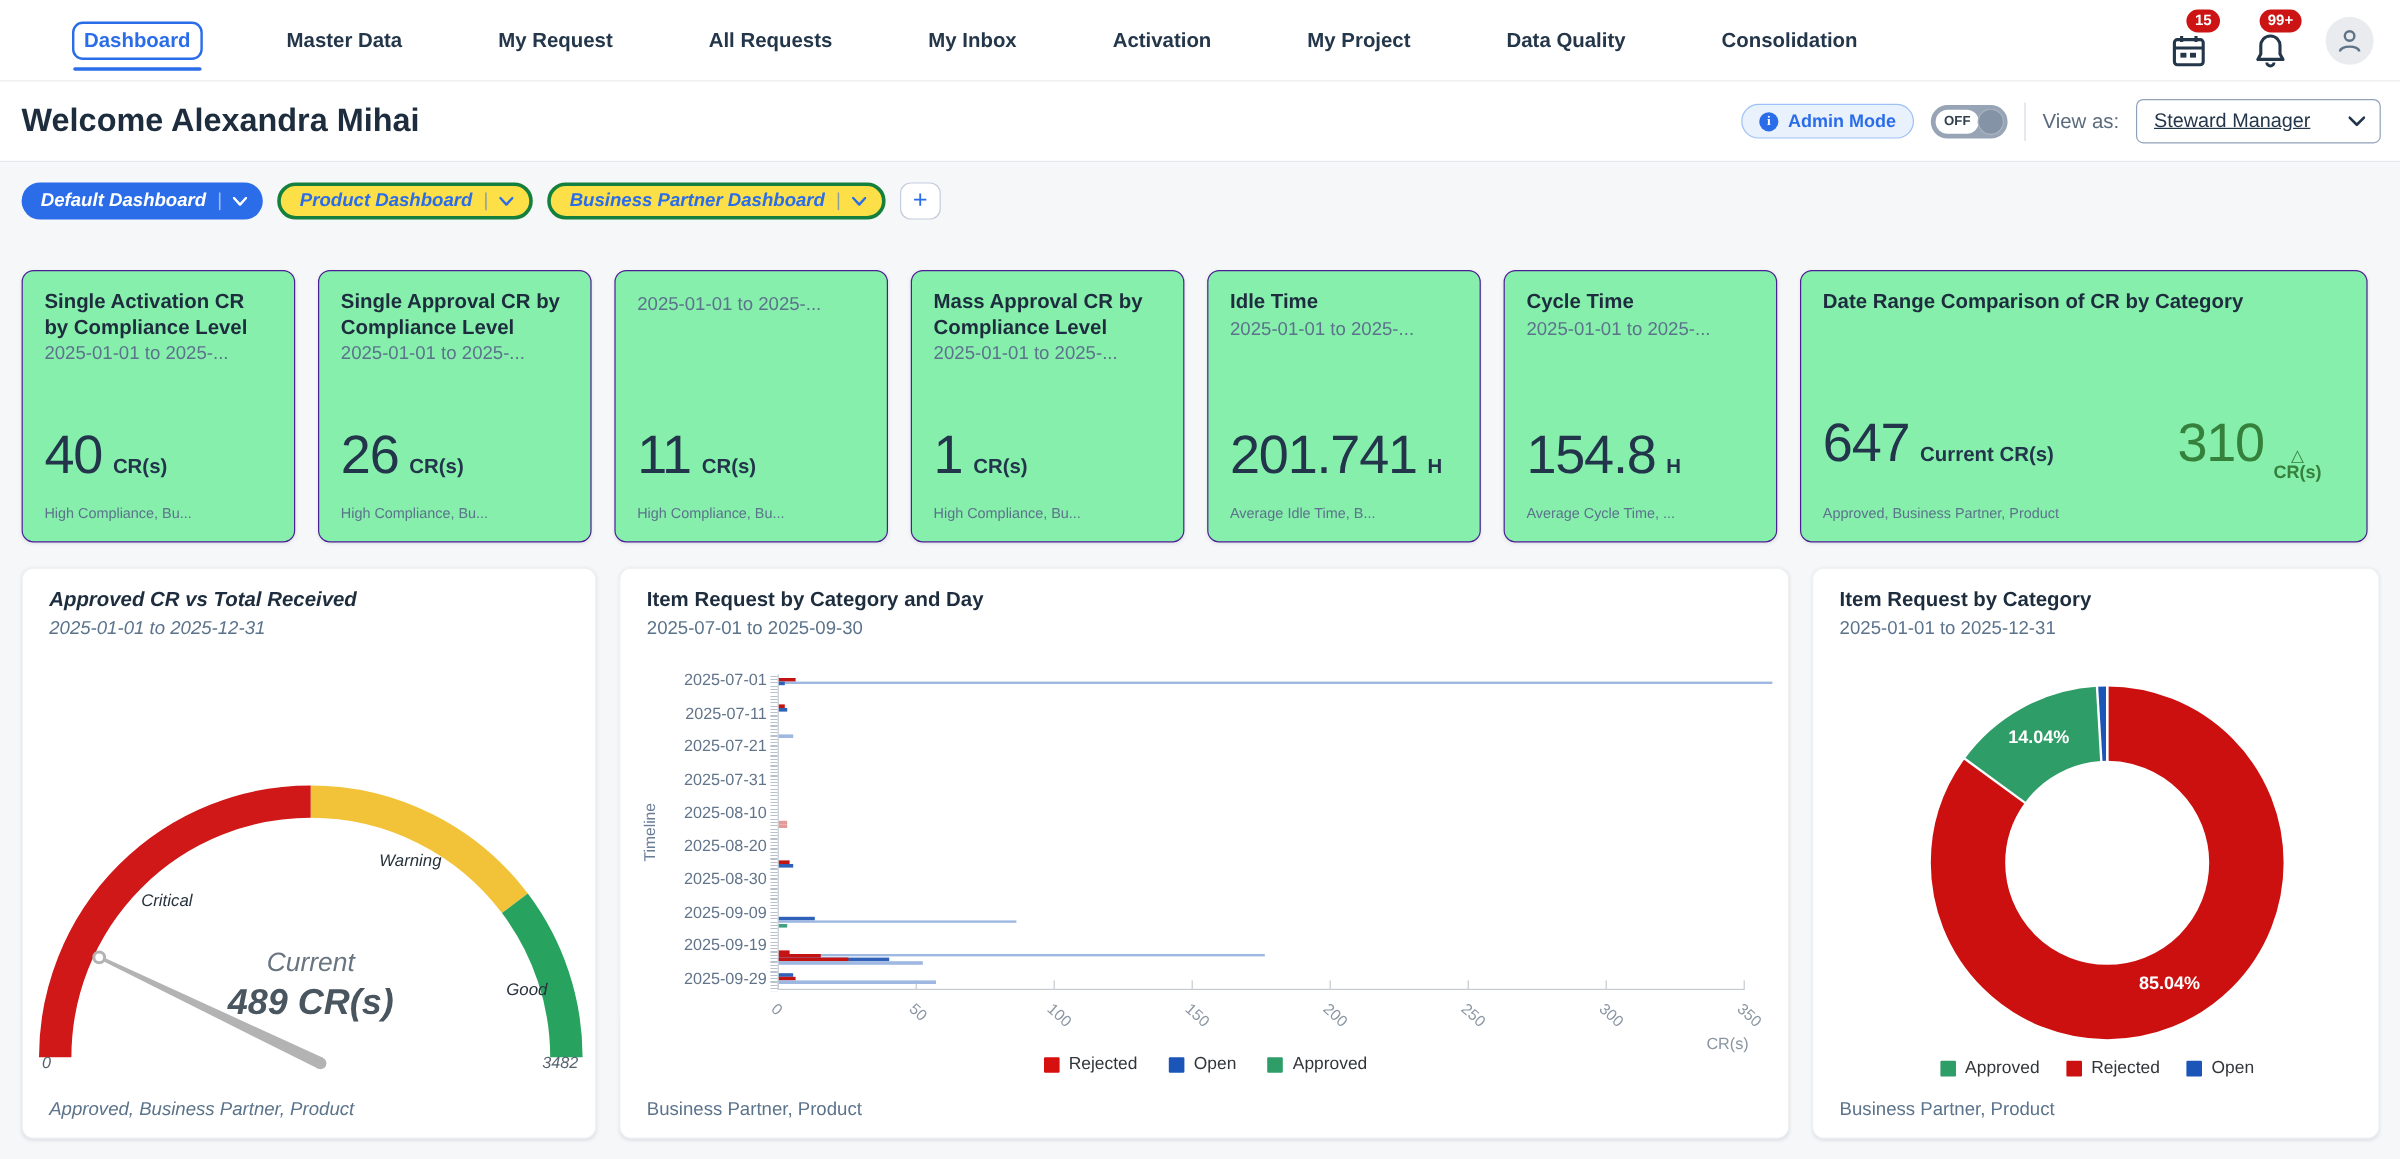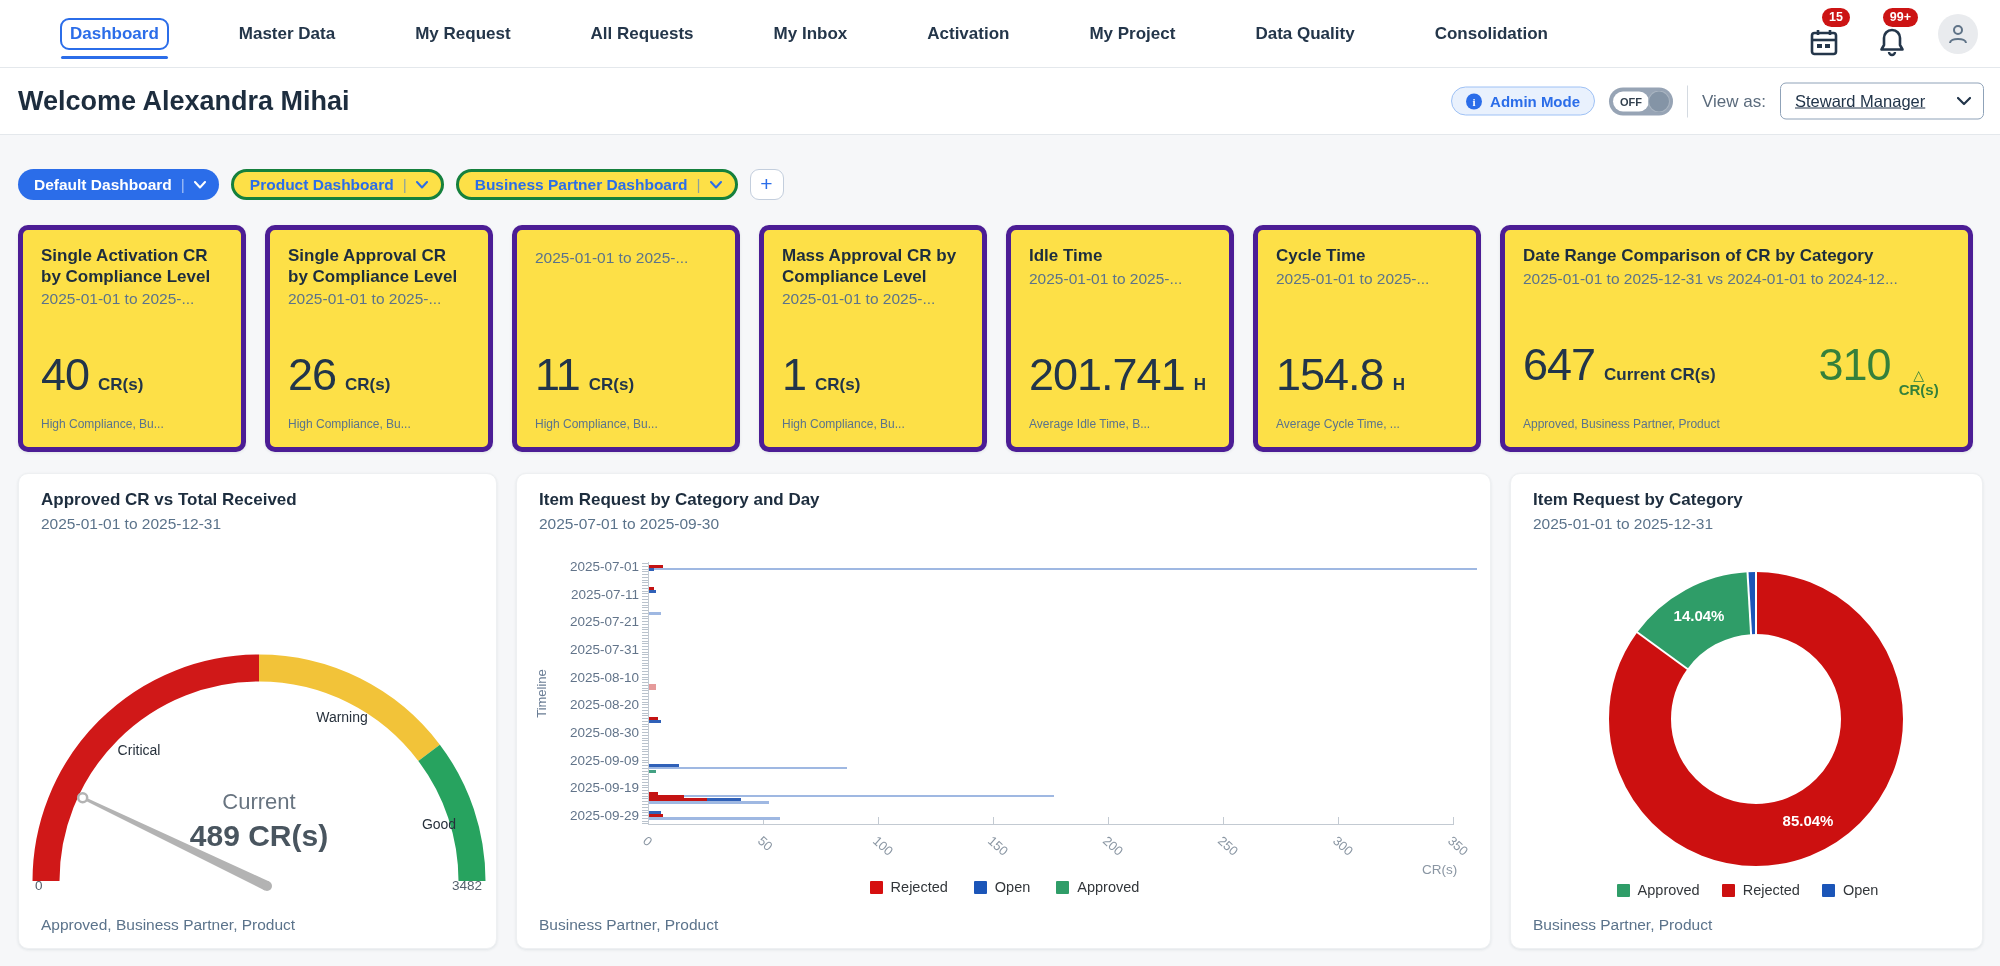--- a/index.html
+++ b/index.html
@@ -23,30 +23,30 @@
   .admin-pill{display:flex;gap:8px;align-items:center;background:#e9f1fd;border:1px solid #9ec1f5;border-radius:16px;padding:5px 14px;color:#2b6de9;font-weight:bold;font-size:15px;}
   .info-i{width:16px;height:16px;border-radius:50%;background:#2b6de9;color:#fff;font-size:11px;font-weight:bold;display:flex;align-items:center;justify-content:center;font-family:"Liberation Serif",serif;}
   .toggle{width:64px;height:28px;border-radius:14px;background:#97a4b5;position:relative;cursor:pointer;}
   .toggle .off-pill{position:absolute;left:4px;top:4px;width:36px;height:20px;background:#fff;border-radius:10px;display:flex;align-items:center;justify-content:center;font-size:11px;font-weight:bold;color:#32404e;}
   .toggle .knob{position:absolute;right:3px;top:3px;width:22px;height:22px;border-radius:50%;background:#8494a6;box-shadow:inset 0 0 0 1px rgba(255,255,255,.3);}
   .vdiv{width:1px;height:32px;background:#d4dae1;}
   .viewas-label{color:#5b6b7c;font-size:17px;}
   .select{display:flex;align-items:center;justify-content:space-between;background:#fff;border:1px solid #8fa2b8;border-radius:6px;padding:8px 12px 8px 14px;font-size:16.5px;color:#22354a;min-width:176px;cursor:pointer;text-decoration:underline;}
 
   
-  .tabsrow{position:absolute;top:152px;left:18px;height:48px;display:flex;align-items:flex-end;gap:12px;}
+  .tabsrow{position:absolute;top:152px;left:18px;height:48px;display:flex;align-items:flex-start;gap:12px;font-style:italic;}
   .tab-pill{display:flex;align-items:center;gap:9px;height:31px;padding:0 13px 0 16px;border-radius:16px;font-size:15.5px;font-weight:bold;cursor:pointer;box-sizing:border-box;}
   .tab-pill.active{background:#2b6de9;color:#fff;}
   .tab-pill.inactive{background:#fde047;color:#2b6de9;border:3px solid #15803d;}
   .pill-sep{opacity:.55;font-weight:normal;}
   .add-tab{width:34px;height:31px;border:1px solid #c3cedd;background:#fff;border-radius:9px;color:#2b6de9;font-size:21px;display:flex;align-items:center;justify-content:center;cursor:pointer;box-sizing:border-box;padding-bottom:2px;}
 
   
   .kpirow{position:absolute;top:225px;left:18px;height:227px;display:flex;gap:19px;}
-  .kpi-card{background:#fde047;border-radius:10px;box-shadow:0 1px 3px rgba(34,54,73,.1);border:5px solid #4c1d95;width:228px;padding:16px 18px;box-sizing:border-box;position:relative;}
+  .kpi-card{background:#86efac;border-radius:10px;box-shadow:0 1px 3px rgba(34,54,73,.1);border:1px solid #4c1d95;width:228px;padding:16px 18px;box-sizing:border-box;position:relative;}
   .kpi-card.wide{width:473px;}
   .kpi-title{font-size:17px;font-weight:bold;line-height:1.22;color:#1d2d3e;}
   .kpi-sub{font-size:15.5px;color:#5b738b;margin-top:3px;white-space:nowrap;overflow:hidden;}
   .kpi-value-row{position:absolute;left:18px;right:14px;bottom:50px;display:flex;align-items:baseline;gap:9px;}
   .kpi-value{font-size:45px;font-weight:300;color:#22354a;letter-spacing:-1px;line-height:1;}
   .kpi-unit{font-size:17px;font-weight:bold;color:#22354a;}
   .kpi-footer{position:absolute;left:18px;right:16px;bottom:16px;font-size:12px;color:#5b738b;white-space:nowrap;overflow:hidden;}
   .kpi-delta{display:flex;align-items:baseline;gap:8px;margin-left:94px;}
   .delta-stack{display:flex;flex-direction:column;align-items:center;line-height:1;}
   .delta-tri{font-size:14px;}
@@ -225,39 +225,38 @@
         <div class="kpi-title">Cycle Time</div>
         <div class="kpi-sub">2025-01-01 to 2025-...</div>
         <div class="kpi-value-row">
           <span class="kpi-value">154.8</span>
           <span class="kpi-unit">H</span>
         </div>
         <div class="kpi-footer">Average Cycle Time, ...</div>
       </div>
       <div class="kpi-card wide">
         <div class="kpi-title">Date Range Comparison of CR by Category</div>
-        <div class="kpi-sub">2025-01-01 to 2025-12-31 vs 2024-01-01 to 2024-12...</div>
         <div class="kpi-value-row">
           <span class="kpi-value">647</span>
           <span class="kpi-unit">Current CR(s)</span>
           <span class="kpi-delta" style="color: rgb(53, 128, 59);">
             <span class="kpi-value" style="color: rgb(53, 128, 59);">310</span>
             <span class="delta-stack">
               <span class="delta-tri">△</span>
               <span class="delta-unit">CR(s)</span>
             </span>
           </span>
         </div>
         <div class="kpi-footer">Approved, Business Partner, Product</div>
       </div>
     </div>
 
   <div class="bottomrow">
 
-    <div class="panel" style="width:479px;">
+    <div class="panel" style="width:479px;font-style:italic;">
       <div class="panel-title">Approved CR vs Total Received</div>
       <div class="panel-sub">2025-01-01 to 2025-12-31</div>
       <div id="gauge-holder" class="abs" style="left:0;top:0;width:479px;height:476px;"><svg width="479" height="476" viewBox="0 0 479 476">
             <path d="M 27 407 A 213 213 0 0 1 240 194" fill="none" stroke="#d01818" stroke-width="27"></path>
             <path d="M 240 194 A 213 213 0 0 1 410.07980288695154 278.7741810323065" fill="none" stroke="#f2c339" stroke-width="27"></path>
             <path d="M 410.07980288695154 278.7741810323065 A 213 213 0 0 1 453 407" fill="none" stroke="#27a35f" stroke-width="27"></path>
             <polygon points="67.53008547554687,327.25300800930796 68.82565217464385,324.54717968360234 250.15927783182832,407.490286123824 245.84072216817168,416.509713876176" fill="#b3b3b3"></polygon>
             <circle cx="248" cy="412" r="5" fill="#b3b3b3"></circle>
             <circle cx="63.668154948919316" cy="323.74081601462683" r="4.5" fill="#fff" stroke="#b3b3b3" stroke-width="2.5"></circle>
           </svg><div class="gauge-zone-label" style="left: 120px; top: 276px;">Critical</div><div class="gauge-zone-label" style="left: 323px; top: 243px;">Warning</div><div class="gauge-zone-label" style="left: 420px; top: 350px;">Good</div><div class="gauge-current-label" style="left: 240px; top: 328px;">Current</div><div class="gauge-current-value" style="left: 240px; top: 362px;">489 CR(s)</div><div class="gauge-min" style="left: 16px; top: 404px;">0</div><div class="gauge-max" style="right: 16px; top: 404px;">3482</div></div>

